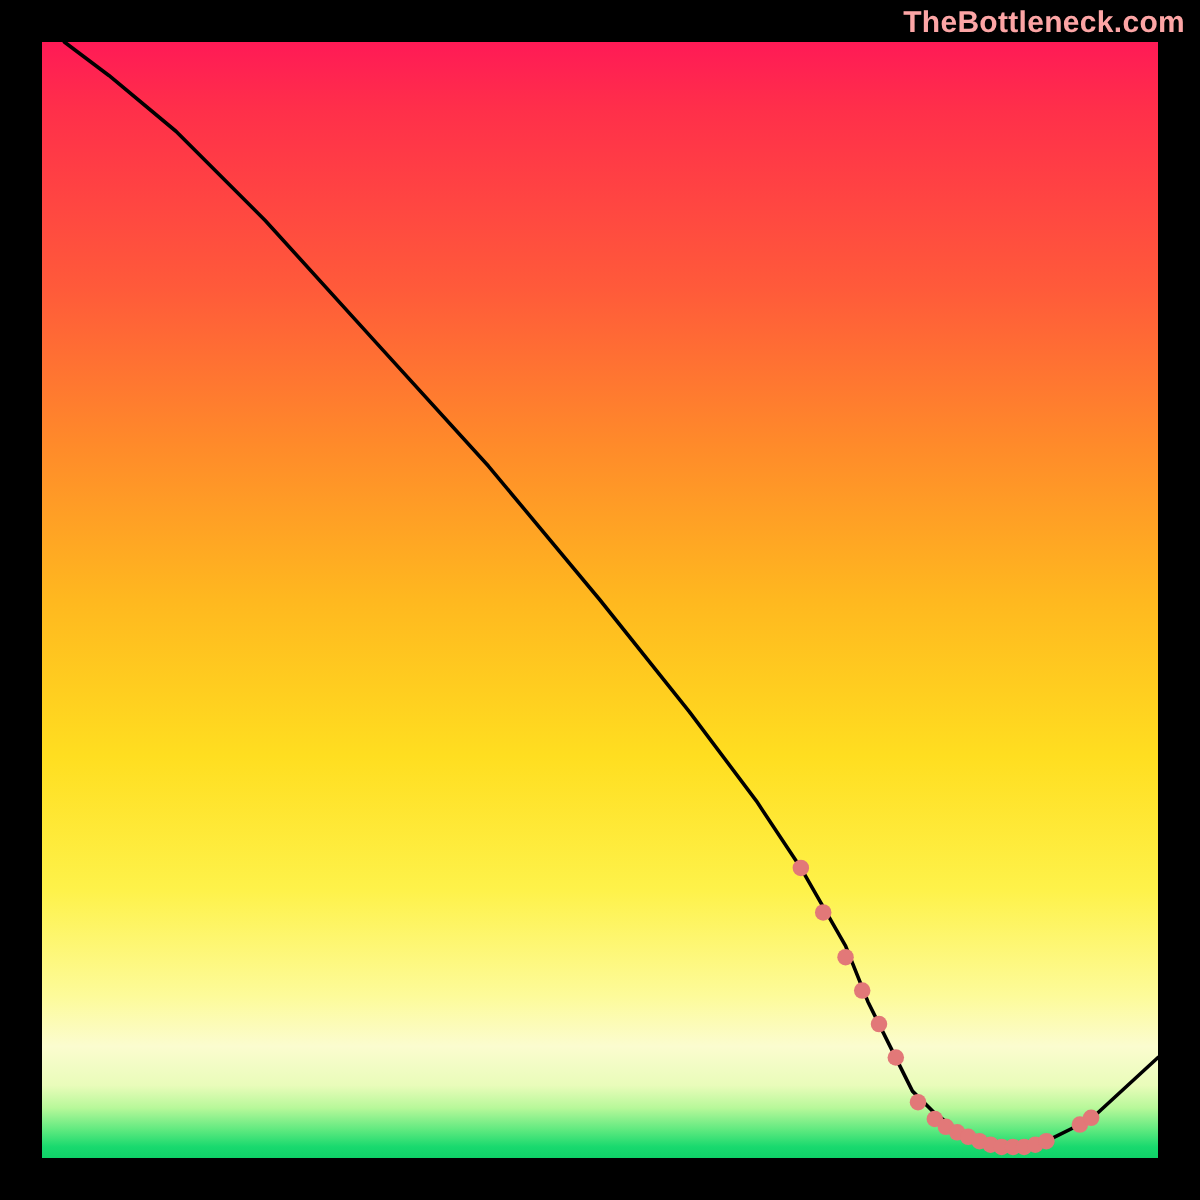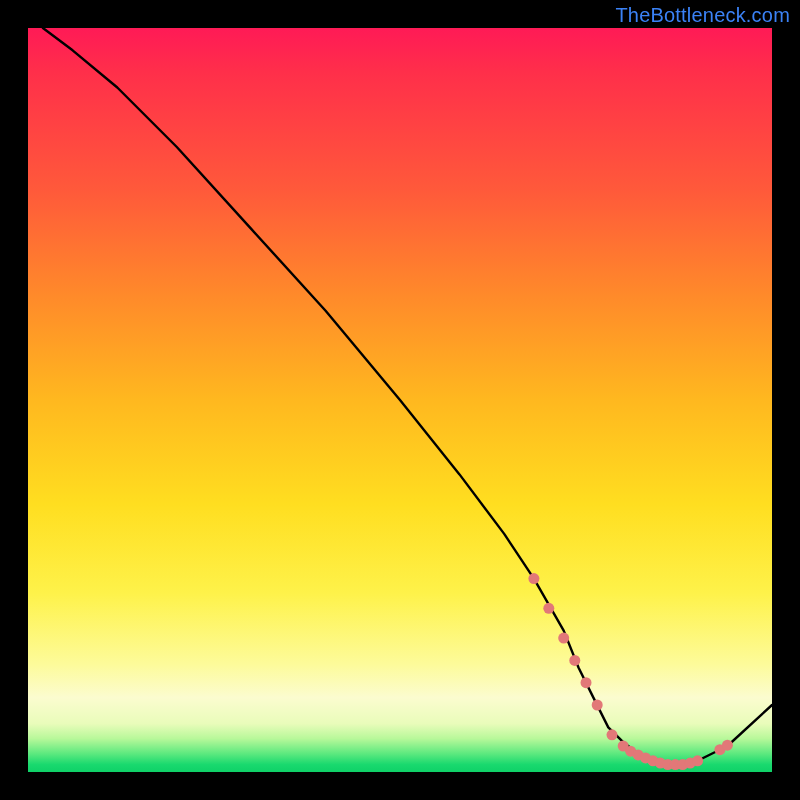--- a/index.html
+++ b/index.html
@@ -14,23 +14,23 @@
   .stage {
     position: relative;
     width: 800px;
     height: 800px;
     background: #000;
   }
   .watermark {
     position: absolute;
     top: 4px;
     right: 10px;
-    color: #3b82f6;
+    color: #fca5a5;
     font-size: 20px;
-    font-weight: 400;
+    font-weight: 700;
     letter-spacing: 0.2px;
     z-index: 10;
   }
   
   .plot {
     position: absolute;
     left: 28px;
     top: 28px;
     width: 744px;
     height: 744px;

